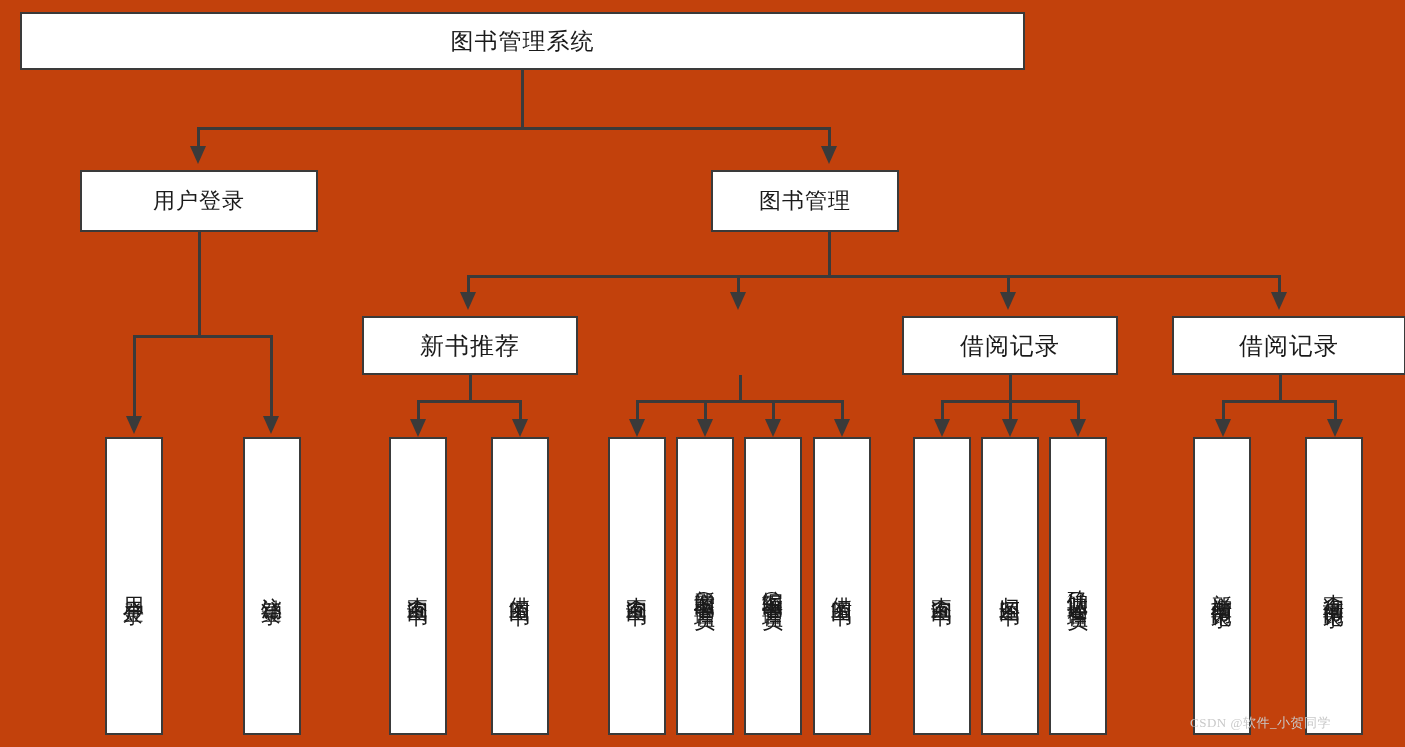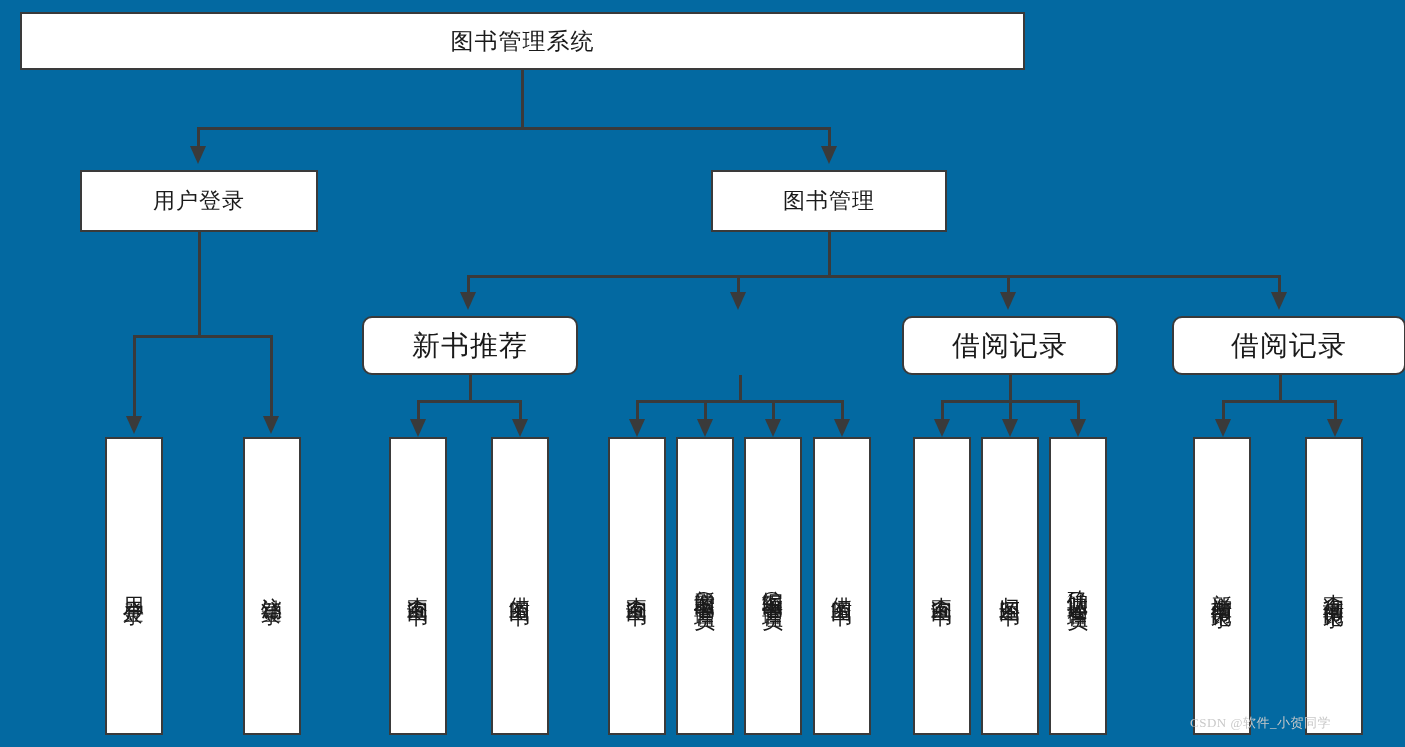--- a/index.html
+++ b/index.html
@@ -7,42 +7,41 @@
     padding: 0;
     background: #ffffff;
   }
   body {
     font-family: "Liberation Sans", "DejaVu Sans", sans-serif;
   }
   #canvas {
     position: relative;
     width: 1405px;
     height: 747px;
-    background: #0369a1;
+    background: #c2410c;
     overflow: hidden;
   }
   .node {
     position: absolute;
     box-sizing: border-box;
     background: #ffffff;
     border: 2px solid #3a3a3a;
     display: flex;
     align-items: center;
     justify-content: center;
     color: #1a1a1a;
   }
   .node.root {
     font-size: 23px;
   }
   .node.tier2 {
     font-size: 22px;
   }
   .node.tier3 {
-    font-size: 28px;
-    border-radius: 10px;
+    font-size: 24px;
   }
   .node.leaf {
     font-size: 21px;
     padding: 12px 2px;
     align-items: center;
     justify-content: center;
   }
   .vtext {
     writing-mode: vertical-rl;
     text-orientation: upright;
@@ -91,21 +90,21 @@
   <div class="conn h" style="left:197px; top:127px; width:634px;"></div>
   <div class="conn v" style="left:197px; top:127px; height:20px;"></div>
   <div class="conn v" style="left:828px; top:127px; height:20px;"></div>
   <div class="arrow" style="left:190px; top:146px;"></div>
   <div class="arrow" style="left:821px; top:146px;"></div>
 
   <div class="node tier2" style="left:80px; top:170px; width:238px; height:62px;">
     <span class="htext">用户登录</span>
   </div>
 
-  <div class="node tier2" style="left:711px; top:170px; width:236px; height:62px;">
+  <div class="node tier2" style="left:711px; top:170px; width:188px; height:62px;">
     <span class="htext">图书管理</span>
   </div>
 
   <div class="conn v" style="left:198px; top:232px; height:105px;"></div>
   <div class="conn h" style="left:133px; top:335px; width:140px;"></div>
   <div class="conn v" style="left:133px; top:335px; height:82px;"></div>
   <div class="conn v" style="left:270px; top:335px; height:82px;"></div>
   <div class="arrow" style="left:126px; top:416px;"></div>
   <div class="arrow" style="left:263px; top:416px;"></div>
 

